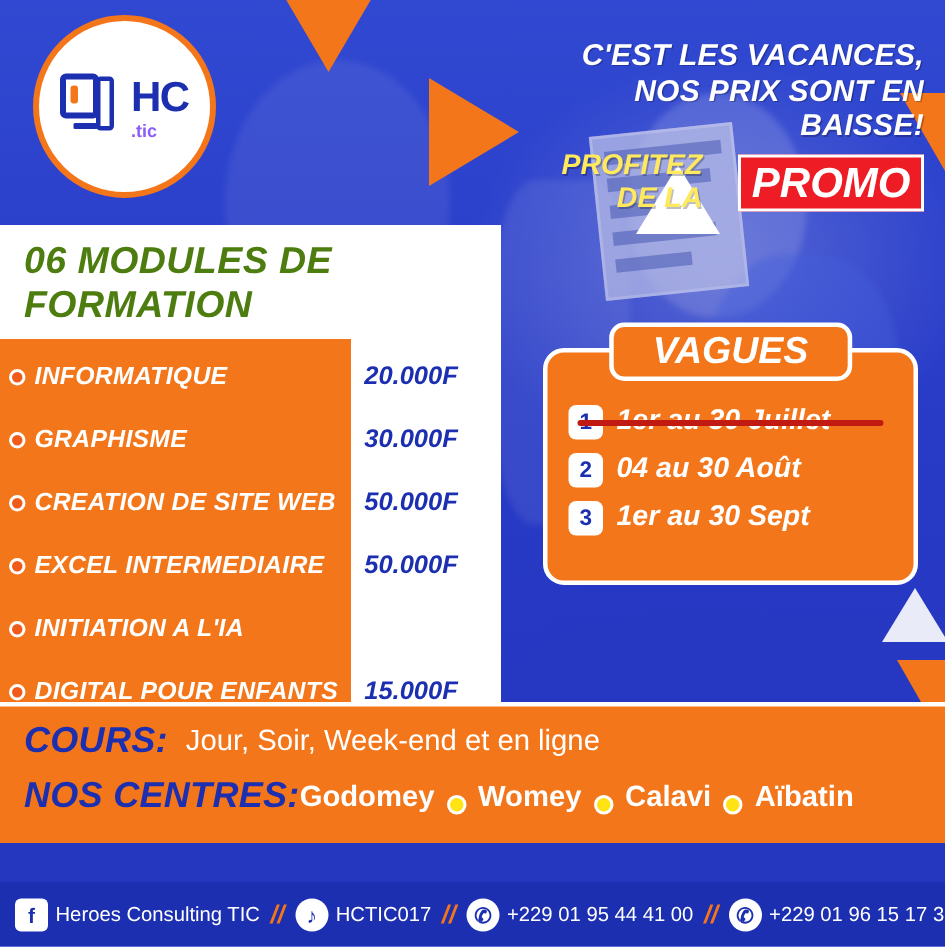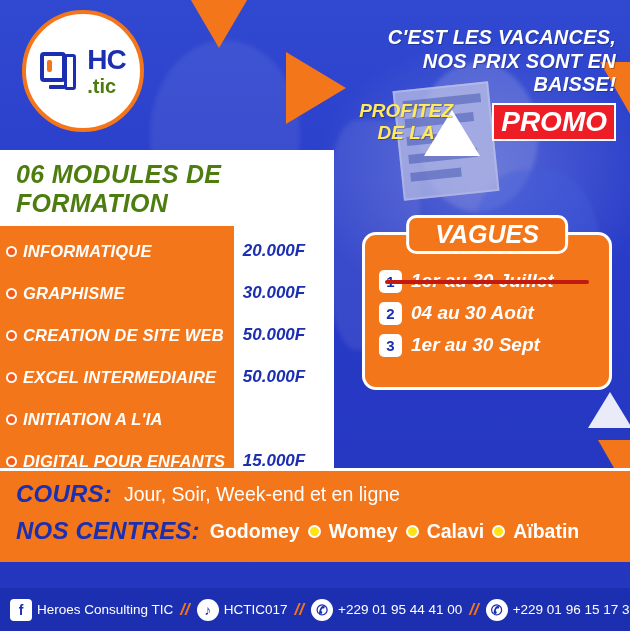--- a/index.html
+++ b/index.html
@@ -67,37 +67,37 @@
   .logo-inner { display: flex; align-items: flex-end; gap: 13px; }
   .logo-monitor { position: relative; width: 34px; height: 44px; }
   .logo-monitor .screen {
     width: 26px; height: 30px; border: 4px solid #1b2fb0; border-radius: 4px; background: #fff;
   }
   .logo-monitor .dot { position: absolute; left: 7px; top: 8px; width: 5px; height: 12px; background: #f4761a; border-radius: 2px; }
   .logo-monitor .stand { width: 16px; height: 4px; background: #1b2fb0; margin: 3px auto 0; border-radius: 1px; }
   .logo-monitor .cpu { position: absolute; left: 24px; top: 2px; width: 12px; height: 36px; border: 3px solid #1b2fb0; border-radius: 3px; background: #fff; }
   .logo-text { line-height: 1; }
   .logo-hc { font-size: 28px; font-weight: 700; color: #1b2fb0; letter-spacing: -1px; }
-  .logo-tic { font-size: 20px; font-weight: 700; color: #4d7c0f; margin-top: 2px; }
+  .logo-tic { font-size: 12px; font-weight: 700; color: #8b5cf6; margin-top: 2px; }
 
   
   .headline {
     position: absolute; right: 14px; top: 4px; width: 272px;
     text-align: right;
     margin-top: 22px;
   }
   .headline .l1, .headline .l2 {
     font-family: "Liberation Sans", sans-serif;
     font-weight: 700; font-style: italic;
     color: #ffffff; font-size: 20px; line-height: 1.18;
     letter-spacing: 0.2px;
     text-shadow: 1px 1px 0 rgba(0,0,0,0.25);
   }
   .headline .l3row {
-    display: flex; align-items: center; justify-content: flex-end; gap: 24px; margin-top: 3px; text-align: center;
+    display: flex; align-items: center; justify-content: flex-end; gap: 24px; margin-top: 3px;
   }
   .headline .l3 {
     font-weight: 700; font-style: italic; color: #ffe95c; font-size: 19px;
     text-shadow: 1px 1px 0 rgba(0,0,0,0.25);
   }
   .promo-badge {
     background: #ee1c25; color: #fff; font-weight: 700; font-style: italic;
     font-size: 28px; padding: 1px 7px; border: 2px solid #ffffff;
     line-height: 1.15;
   }
@@ -163,21 +163,21 @@
     background: #f4761a;
     border-top: 3px solid #ffffff;
   }
   .band-row { display: flex; align-items: center; padding: 9px 0 0 16px; }
   .band-label {
     color: #1b2fb0; font-weight: 700; font-style: italic; font-size: 24px; letter-spacing: 0.2px;
   }
   .band-value {
     color: #ffffff; font-weight: 400; font-size: 19.5px; margin-left: 12px;
   }
-  .centers { display: flex; align-items: center; gap: 0; margin-left: 10px; }
+  .centers { display: flex; align-items: flex-end; gap: 0; margin-left: 0; }
   .center-item { color: #ffffff; font-weight: 700; font-size: 19.5px; }
   .cdot {
     width: 13px; height: 13px; border-radius: 50%; background: #ffe313;
     border: 2px solid #ffffff; margin: 0 8px; display: inline-block;
   }
 
   
   .contact {
     position: absolute; left: 0; right: 0; top: 588px; height: 43px;
     background: #1b2fb0; display: flex; align-items: center; padding-left: 10px;

